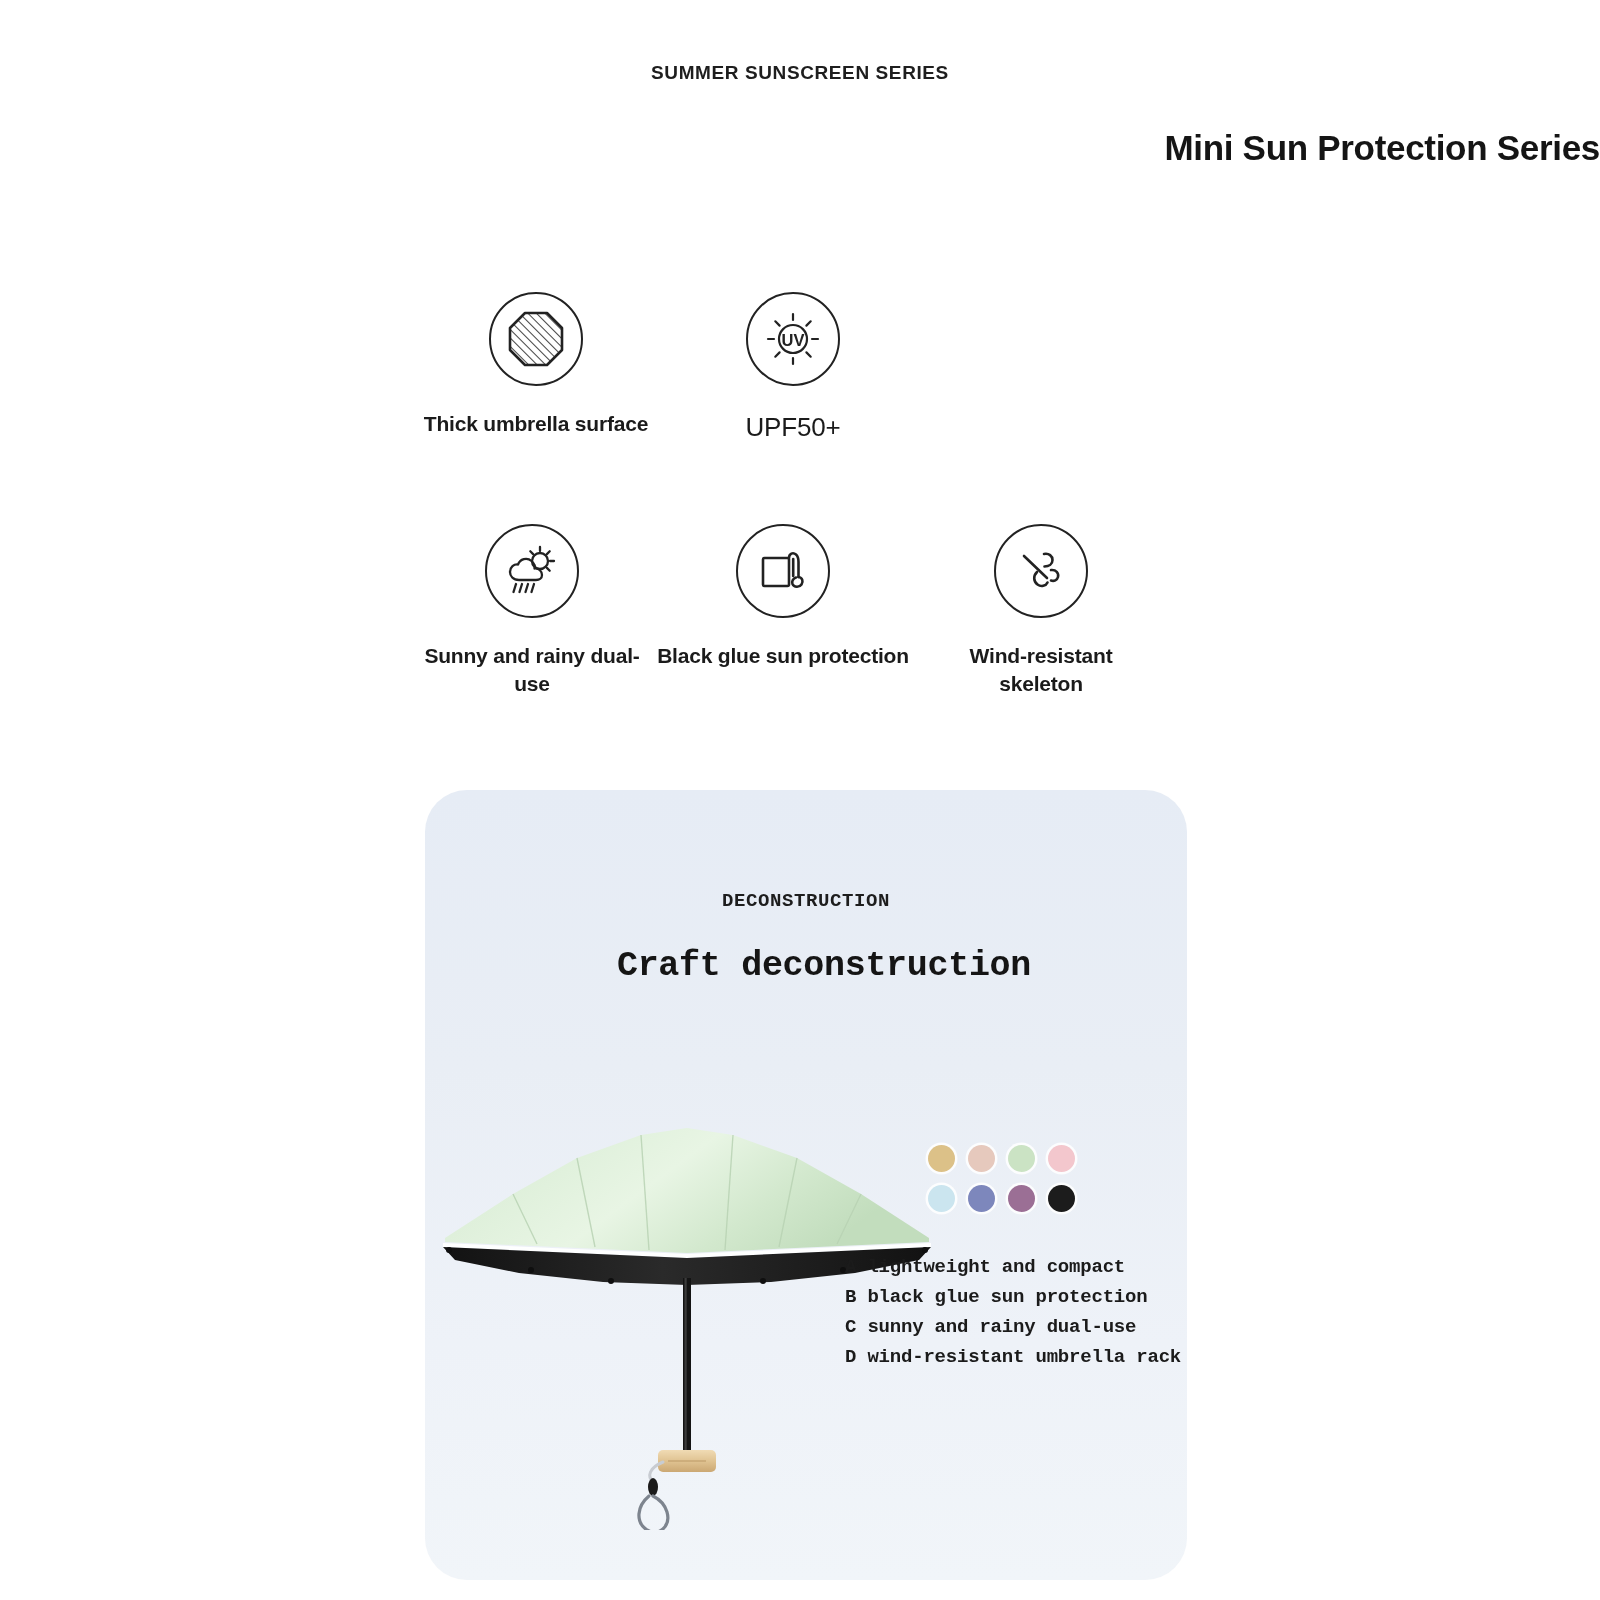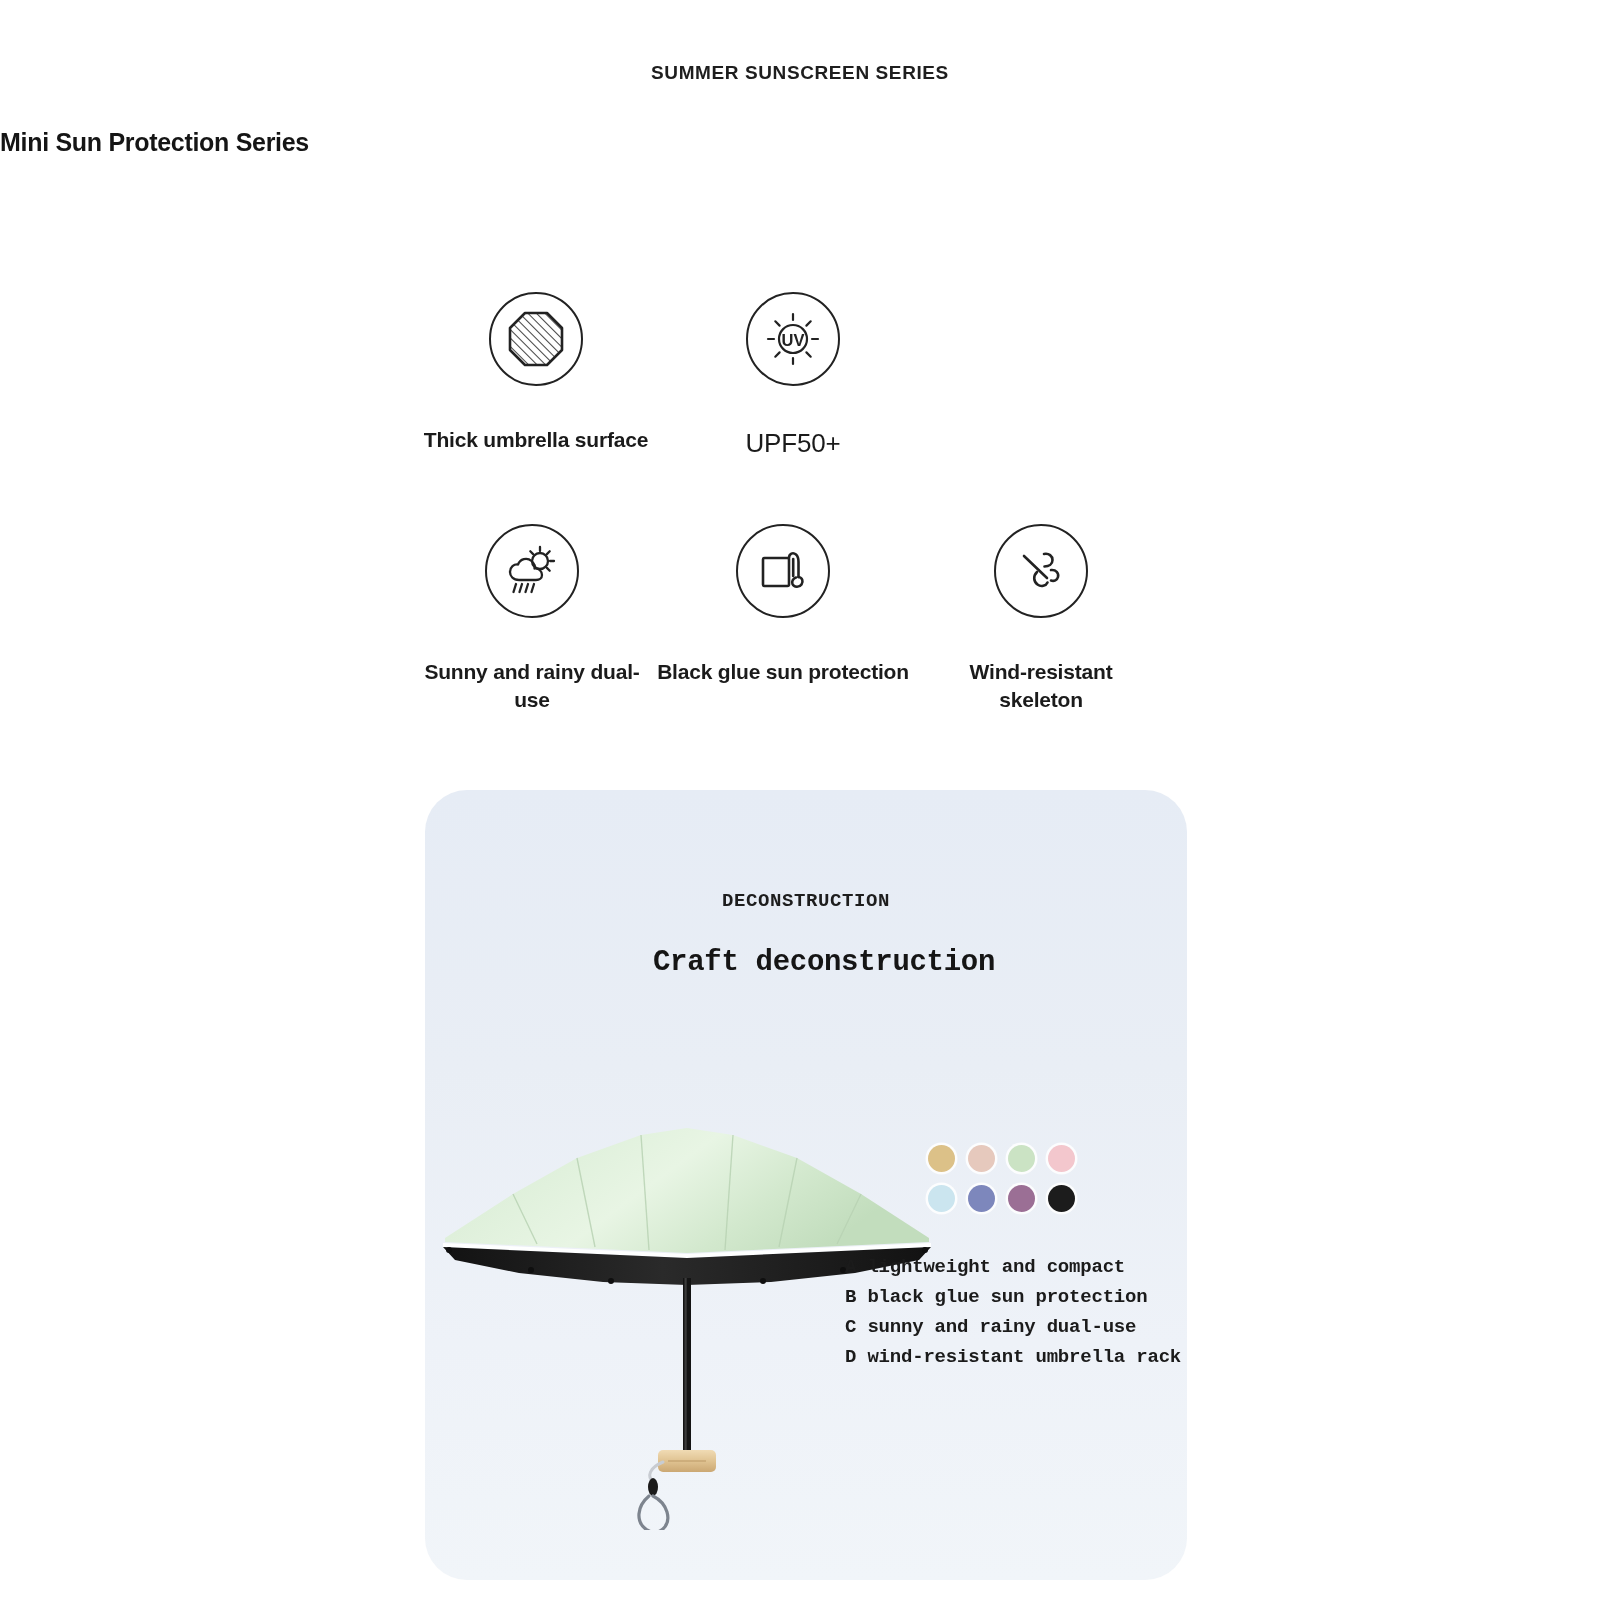--- a/index.html
+++ b/index.html
@@ -30,22 +30,22 @@
     font-size: 19px;
     font-weight: 700;
     letter-spacing: 0.6px;
     color: #1e1e1e;
   }
 
   .main-title {
     position: absolute;
     left: 0; right: 0;
     top: 128px;
-    text-align: left;
-    font-size: 25px;
+    text-align: right;
+    font-size: 35px;
     font-weight: 700;
     letter-spacing: -0.3px;
     color: #151515;
   }
 
   
   .features {
     position: absolute;
     left: 410px;
     top: 292px;
@@ -77,21 +77,21 @@
     height: 94px;
     border: 2px solid #222;
     border-radius: 50%;
     display: flex;
     align-items: center;
     justify-content: center;
     background: #fff;
   }
 
   .feature-label {
-    margin-top: 40px;
+    margin-top: 24px;
     font-size: 21px;
     font-weight: 700;
     color: #1b1b1b;
     text-align: center;
     line-height: 1.32;
     letter-spacing: -0.2px;
   }
   .feature.f-2 .feature-label { font-size: 26px; font-weight: 500; }
 
   
@@ -115,21 +115,21 @@
     font-weight: 700;
     letter-spacing: 0.6px;
     color: #1d1d1d;
   }
 
   .card-title {
     position: absolute;
     left: 12px; right: 0;
     top: 156px;
     text-align: center;
-    font-size: 29px;
+    font-size: 35px;
     font-weight: 700;
     letter-spacing: -0.3px;
     color: #151515;
     margin-left: 24px;
   }
 
   
   .umbrella {
     position: absolute;
     left: 0px;

